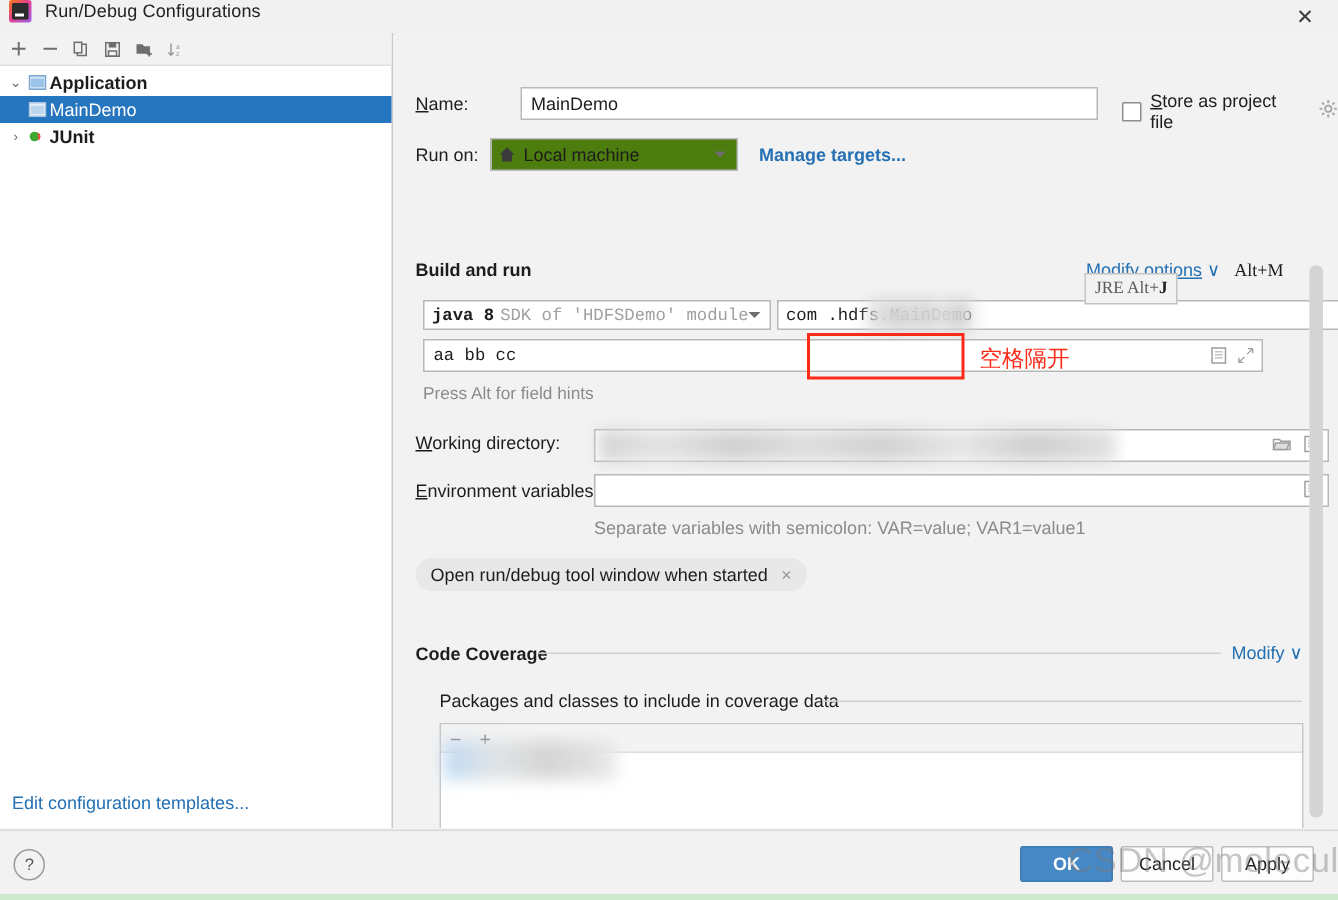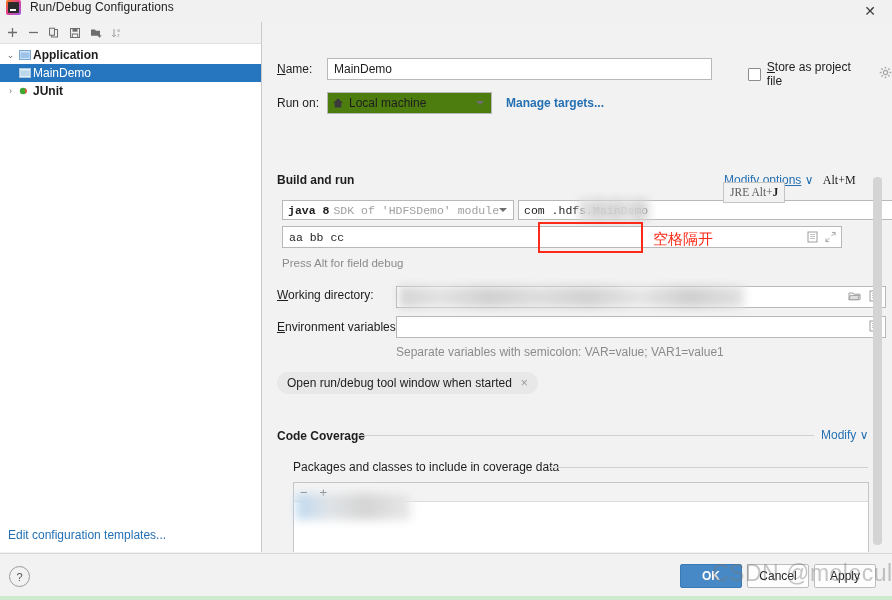--- a/index.html
+++ b/index.html
@@ -108,21 +108,21 @@
   .vscroll .thumb {
     position: absolute; left: 0; top: 0; width: 9px; height: 368px;
     background: #d4d4d4; border-radius: 4px;
   }
 
   .row { display: flex; align-items: center; }
   .lbl { font-size: 12px; color: #1d1d1d; }
   .u { text-decoration: underline; }
 
   
-  .name-row { position: absolute; left: 14px; top: 36px; }
+  .name-row { position: absolute; left: 14px; top: 36px; gap: 20px; }
   .name-label { width: 50px; }
   .name-input {
     width: 385px; height: 22px; box-sizing: border-box;
     border: 1px solid #b8b8b8; background: #fff;
     padding: 0 6px; font-size: 12px; color: #1d1d1d;
     font-family: "Liberation Sans", sans-serif;
     display: flex; align-items: center;
   }
   .store-chk {
     position: absolute; left: 485px; top: 38px;
@@ -486,21 +486,21 @@
         <span>
           <svg width="11" height="12" viewBox="0 0 12 12">
               <path d="M11 1L7 5M11 1v3.3M11 1H7.7M1 11l4-4M1 11V7.7M1 11h3.3" stroke="#9e9e9e" fill="none"></path>
             </svg>
         </span>
       </span>
     </div>
 
     <div class="redbox"></div>
     <div class="cn-note">空格隔开</div>
-    <div class="alt-hint">Press Alt for field debug</div>
+    <div class="alt-hint">Press Alt for field hints</div>
 
     <div class="tip" id="tip-jre">
       <span>JRE Alt+</span><b>J</b>
     </div>
 
     <div class="row wd-row">
       <span class="lbl wd-label"><span class="u">W</span><span>orking directory:</span></span>
     </div>
     <div class="wd-field">
       <span class="wd-icons">

